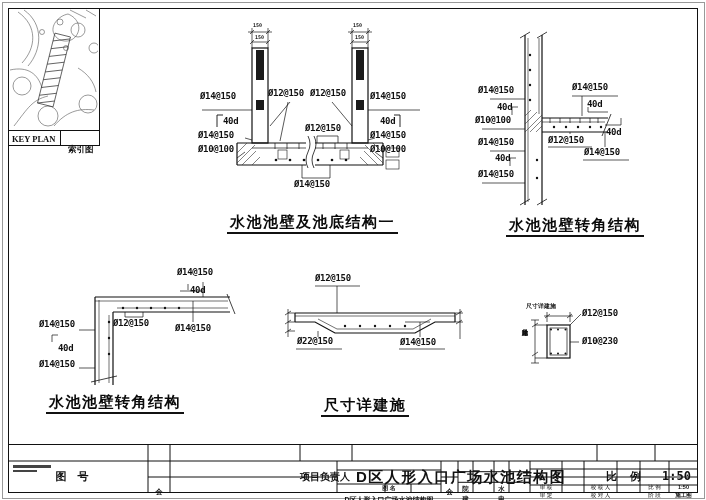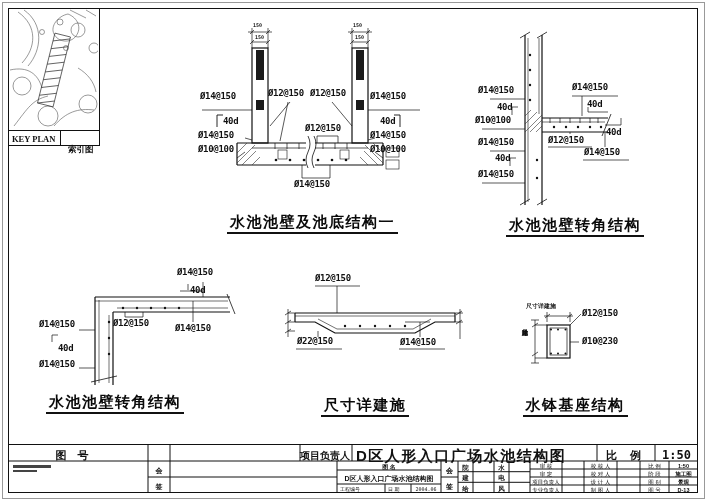--- a/index.html
+++ b/index.html
@@ -12,21 +12,21 @@
   .rl{position:absolute;font:bold 9px "DejaVu Sans Mono",monospace;color:#111;
       letter-spacing:-0.3px;white-space:nowrap;line-height:1;}
   .d5{position:absolute;font:bold 5px "DejaVu Sans Mono",monospace;color:#222;line-height:1;white-space:nowrap;}
   .d6{position:absolute;font:bold 6px "Liberation Sans",sans-serif;color:#111;line-height:1;white-space:nowrap;}
   .d6v{position:absolute;font:bold 6px "Liberation Sans",sans-serif;color:#111;line-height:1;
        writing-mode:vertical-rl;white-space:nowrap;}
   .dtitle{position:absolute;text-align:center;font:bold 15px "Liberation Sans",sans-serif;
           color:#0a0a0a;letter-spacing:1.5px;white-space:nowrap;}
   .dtitle span{border-bottom:2px solid #111;padding:0 3px 2px;}
   .kp-label{position:absolute;font:bold 8.5px "Liberation Serif",serif;line-height:1;white-space:nowrap;}
-  .tb{position:absolute;line-height:1;white-space:nowrap;color:#111;}
+  .tb{position:absolute;line-height:1;white-space:nowrap;color:#111;margin-top:21px;}
   .c{text-align:center;}
   .bar{position:absolute;background:#444;}
   svg{position:absolute;left:0;top:0;}
 </style>
 </head>
 <body>
 
 <div id="page">
   <div class="outer"></div>
   <div class="frame"></div>
@@ -286,23 +286,20 @@
           <circle cx="65.5" cy="59.5" r="1"></circle>
         <circle cx="51" cy="83.5" r="1"></circle>
           <circle cx="58" cy="83.5" r="1"></circle>
           <circle cx="65.5" cy="83.5" r="1"></circle>
       </g>
     </svg>
     <span class="d6" style="left:26px;top:33px;">尺寸详建施</span>
     <span class="d6v" style="left:22px;top:54px;">尺寸详建施</span>
     <span class="rl" style="left:82px;top:39px;">Ø12@150</span>
     <span class="rl" style="left:82px;top:67px;">Ø10@230</span>
-    <div class="dtitle" style="left:0;top:126px;width:150px;">
-      <span>水钵基座结构</span>
-    </div>
   </div>
 
   <svg style="left:8px;top:444px;" width="690" height="49">
     <g stroke="#111" stroke-width="1" fill="none">
       <path d="M0,0.5H690 M0,17H690"></path>
       <path d="M140,0V49 M162,0V49"></path>
       <path d="M292,0V17 M344,0V17 M589,0V17 M647,0V17"></path>
       <path d="M140,33H162 M162,33H329"></path>
       <path d="M329,17V49 M433,17V49 M450,17V49"></path>
       <path d="M329,26H433 M329,40H433 M377,40V49 M403,40V49"></path>

